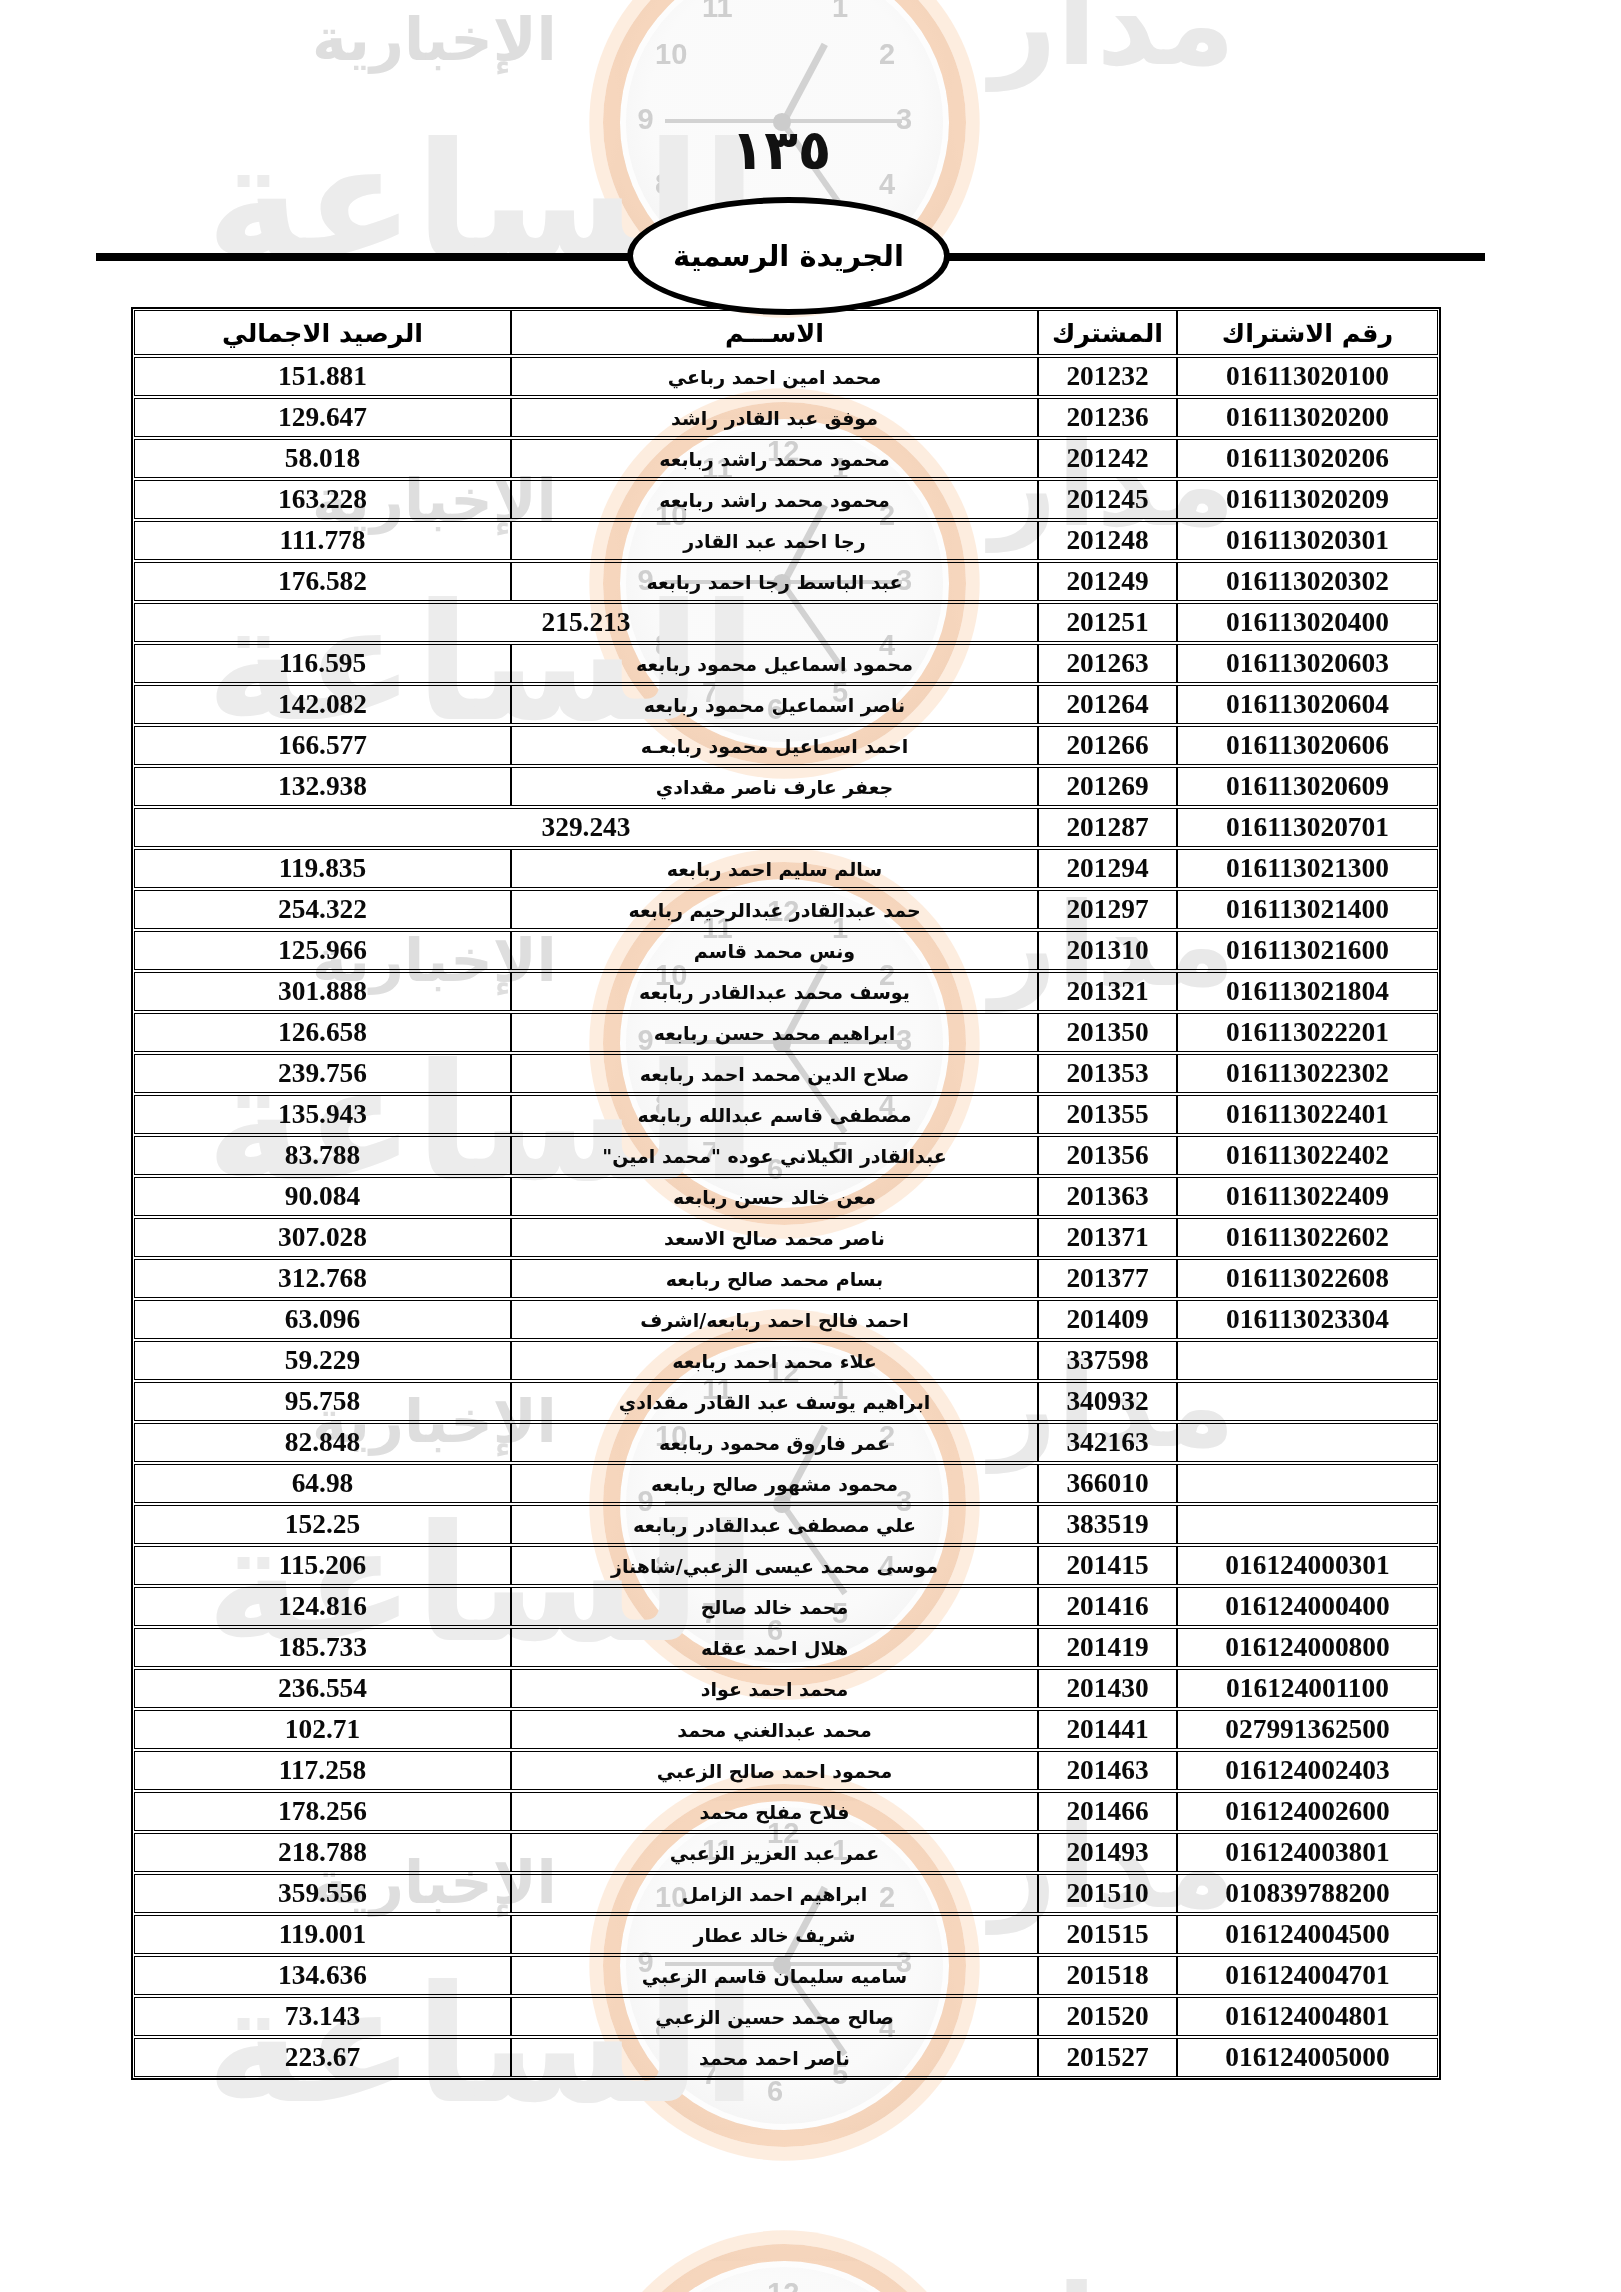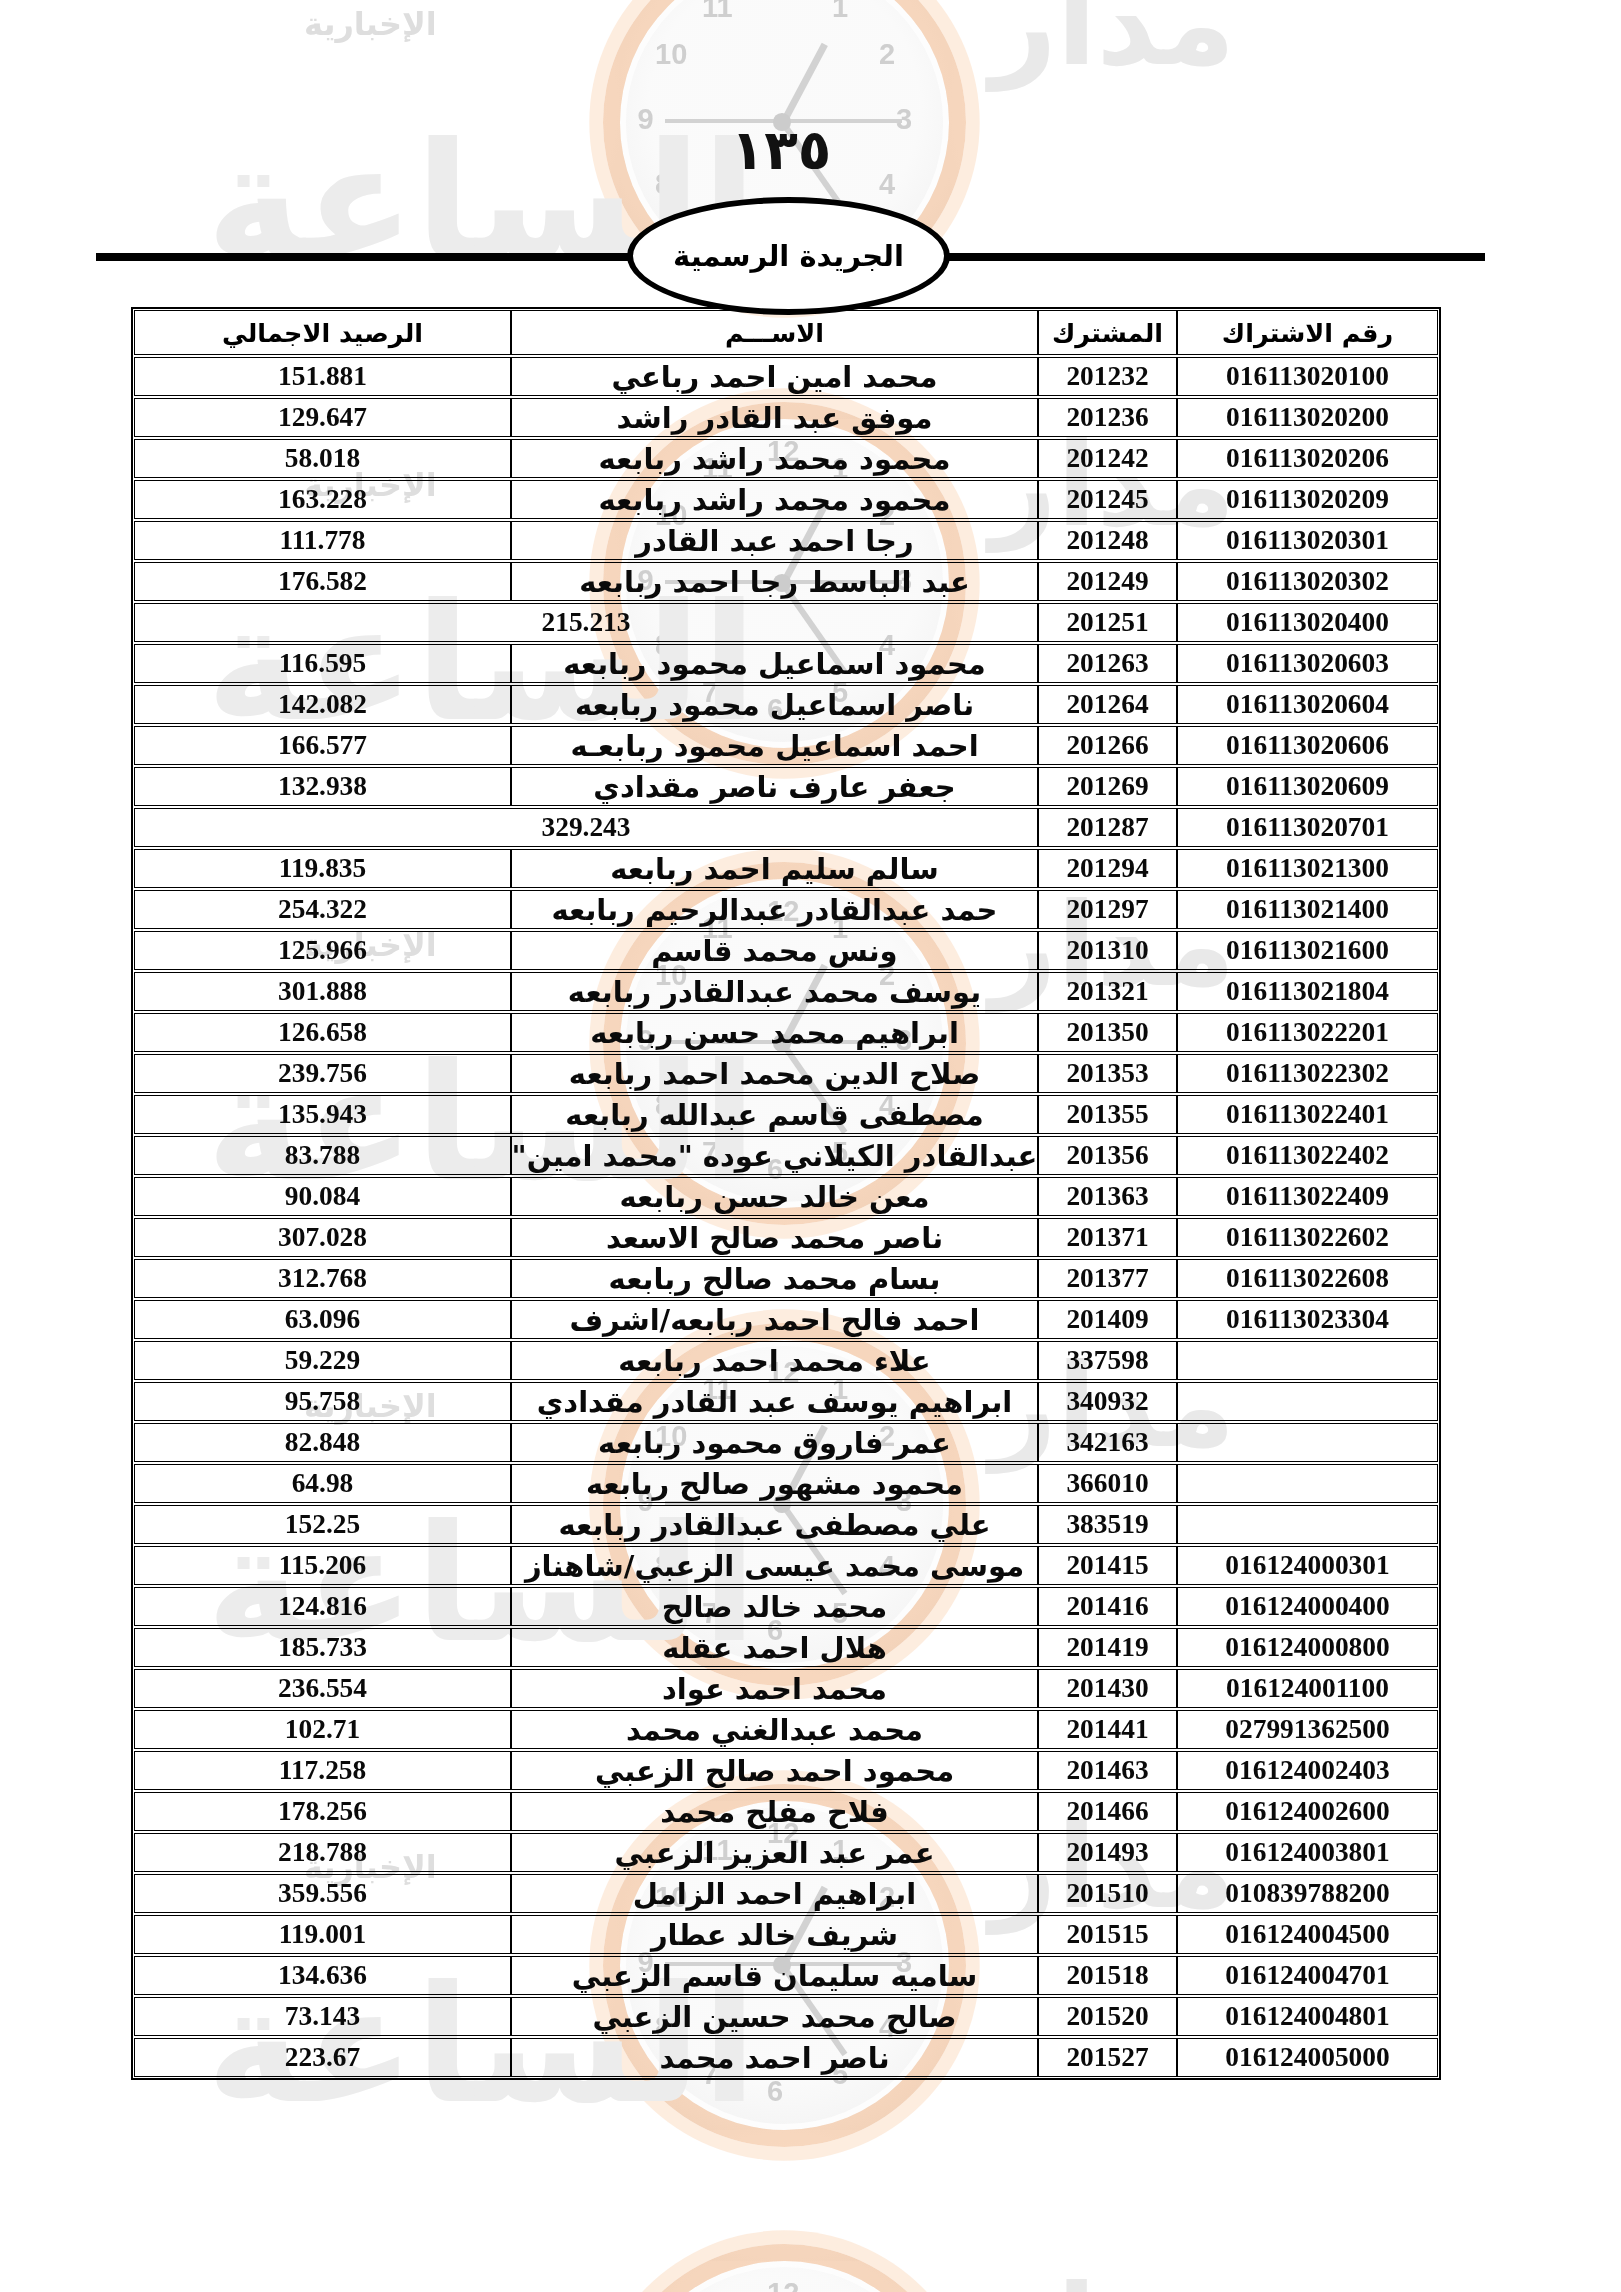--- a/index.html
+++ b/index.html
@@ -12,21 +12,21 @@
             background:radial-gradient(circle at 50% 45%, rgba(250,250,250,0.95) 55%, rgba(236,236,236,0.95));
             box-shadow:0 0 0 13.7px rgba(251,220,191,0.5), inset 0 0 0 5.9px rgba(255,255,255,0.8);}
   .wm-num{position:absolute;font-size:29px;font-weight:bold;color:#cfcfcf;
           font-family:"Liberation Sans",sans-serif;}
   .hand{position:absolute;background:#d2d2d2;transform-origin:50% 100%;}
   .hand-sec{left:45px;top:161px;width:237px;height:3.9px;transform:none;}
   .hand-hr{left:160px;top:76px;width:6.9px;height:88px;transform:rotate(28deg);}
   .hand-min{left:160px;top:165px;width:5.9px;height:108px;transform-origin:50% 0;transform:rotate(-35deg);}
   .wm-dot{position:absolute;left:153px;top:155px;width:17.6px;height:17.6px;border-radius:50%;background:#cccccc;}
   .wm-madar{position:absolute;left:990px;top:59px;font-size:116px;font-weight:bold;color:#e9e9e9;direction:rtl;text-align:right;}
-  .wm-sub{position:absolute;left:304px;top:108px;font-size:32px;font-weight:bold;color:#dedede;direction:rtl;}
+  .wm-sub{position:absolute;left:312px;top:108px;font-size:59px;font-weight:bold;color:#dedede;direction:rtl;}
   .wm-saah{position:absolute;left:206px;top:211px;font-size:162px;font-weight:bold;color:#ececec;direction:rtl;}
   
   .page-number{position:absolute;top:118px;left:781px;transform:translateX(-50%);
                font-size:55px;font-weight:bold;color:#111;z-index:2;}
   .rule{position:absolute;top:253px;left:96px;width:1389px;height:7.8px;background:#000;z-index:1;}
   .oval{position:absolute;top:197px;left:627px;width:323px;height:118px;border:6.9px solid #000;
         border-radius:50%;background:#fff;display:flex;align-items:center;justify-content:center;z-index:2;
         box-sizing:border-box;}
   .oval span{font-size:29px;font-weight:bold;direction:rtl;}
   
@@ -36,21 +36,21 @@
         height:37px;align-items:stretch;background:transparent;}
   .trow:last-child{margin-bottom:0;}
   .trow.head{height:43px;}
   .cell{display:flex;align-items:center;justify-content:center;box-sizing:border-box;
         overflow:visible;white-space:nowrap;}
   .c-id{width:261px;border-left:2px solid #000;}
   .c-member{width:139px;border-left:2px solid #000;}
   .c-name{width:527px;border-left:2px solid #000;direction:rtl;}
   .c-balance{flex:1;}
   .num{font-family:"Liberation Serif",serif;font-weight:700;font-size:27.4px;color:#0a0a0a;}
-  .arname{font-family:"DejaVu Sans",sans-serif;font-weight:700;font-size:29px;color:#0a0a0a;direction:rtl;}
+  .arname{font-family:"DejaVu Sans",sans-serif;font-weight:700;font-size:19px;color:#0a0a0a;direction:rtl;}
   .hcell{font-family:"DejaVu Sans",sans-serif;font-weight:700;font-size:25.5px;color:#000;direction:rtl;}
 </style>
 </head>
 <body>
 
 <div class="sheet">
 
   <div class="wm" style="top:-103px">
     <div>
       <div class="wm-clock">

